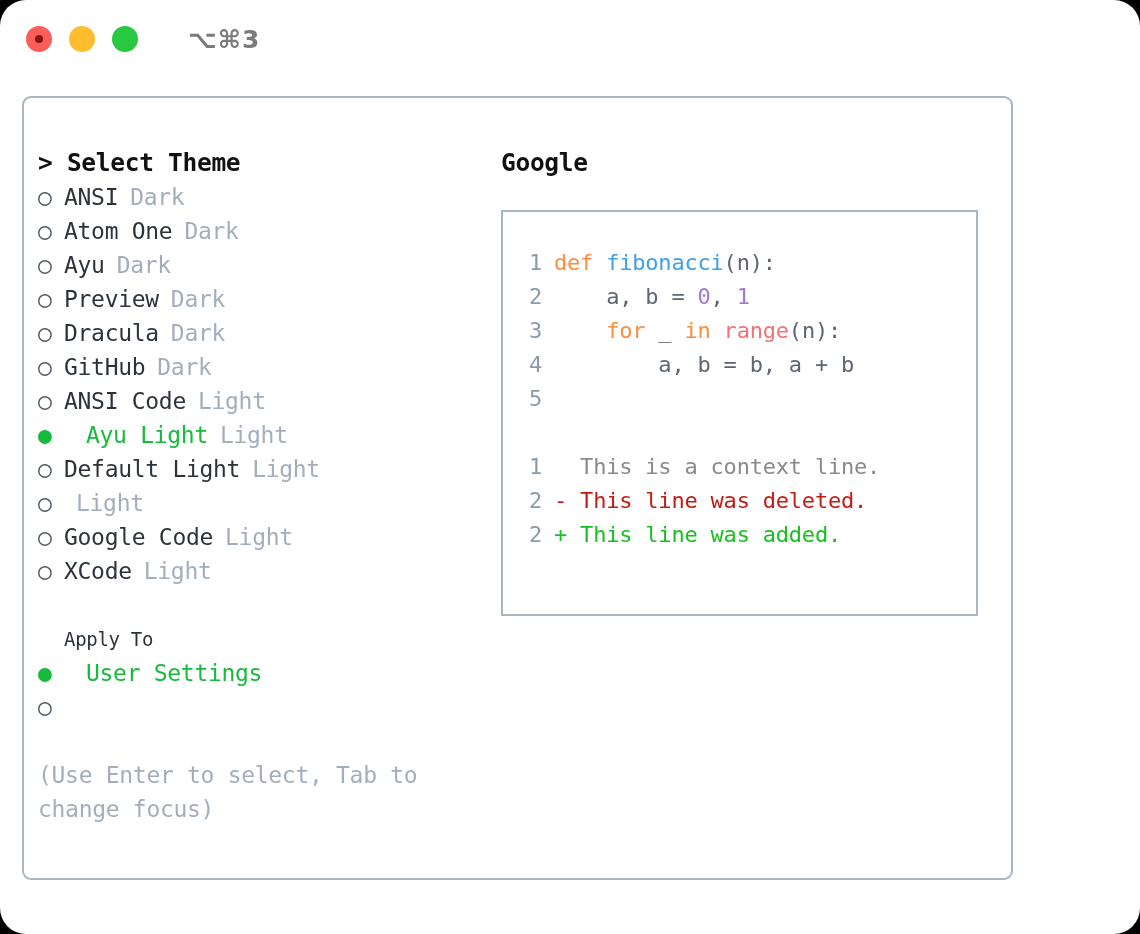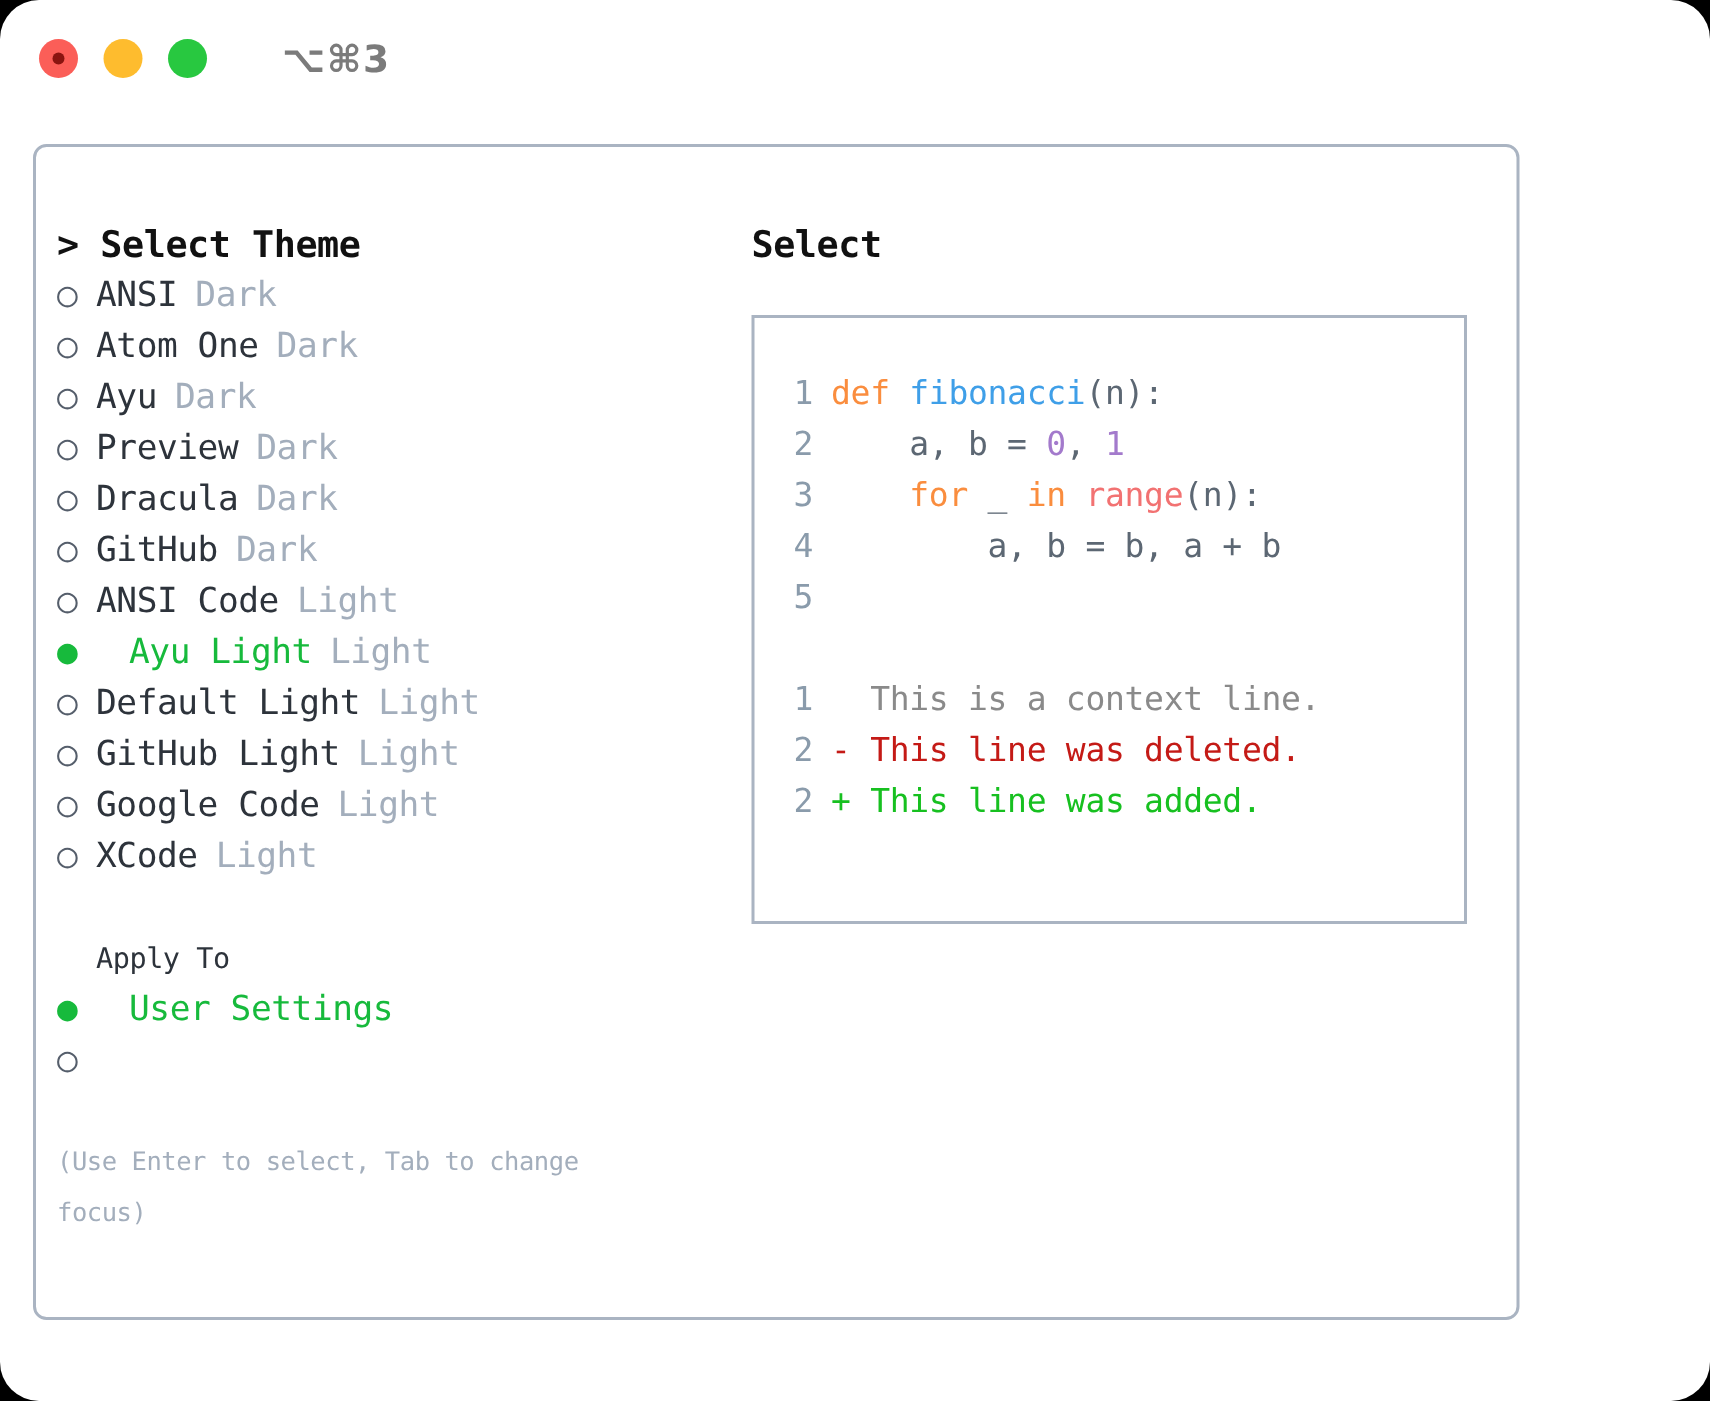--- a/index.html
+++ b/index.html
@@ -135,21 +135,21 @@
     color: #2d333b;
     line-height: 34px;
     padding-left: 26px;
     white-space: pre;
     letter-spacing: -0.3px;
   }
 
   .spacer-sm { height: 34px; }
 
   .hint {
-    font-size: 17px;
+    font-size: 23px;
     color: #a3aebc;
     line-height: 34px;
     width: 408px;
     letter-spacing: -0.3px;
   }
 
   
   .right-col {
     position: absolute;
     left: 477px;
@@ -231,40 +231,40 @@
         <div id="theme-list">
             <div class="opt-row"><span class="bullet">○</span><span class="opt-label">ANSI</span><span class="opt-tag">Dark</span></div>
             <div class="opt-row"><span class="bullet">○</span><span class="opt-label">Atom One</span><span class="opt-tag">Dark</span></div>
             <div class="opt-row"><span class="bullet">○</span><span class="opt-label">Ayu</span><span class="opt-tag">Dark</span></div>
             <div class="opt-row"><span class="bullet">○</span><span class="opt-label">Preview</span><span class="opt-tag">Dark</span></div>
             <div class="opt-row"><span class="bullet">○</span><span class="opt-label">Dracula</span><span class="opt-tag">Dark</span></div>
             <div class="opt-row"><span class="bullet">○</span><span class="opt-label">GitHub</span><span class="opt-tag">Dark</span></div>
             <div class="opt-row"><span class="bullet">○</span><span class="opt-label">ANSI Code</span><span class="opt-tag">Light</span></div>
             <div class="opt-row selected"><span class="bullet">●</span><span class="opt-label">Ayu Light</span><span class="opt-tag">Light</span></div>
             <div class="opt-row"><span class="bullet">○</span><span class="opt-label">Default Light</span><span class="opt-tag">Light</span></div>
-            <div class="opt-row"><span class="bullet">○</span><span class="opt-label">GitHub Light</span><span class="opt-tag">Light</span></div>
+            <div class="opt-row"><span class="bullet">○</span><span class="opt-tag">Light</span></div>
             <div class="opt-row"><span class="bullet">○</span><span class="opt-label">Google Code</span><span class="opt-tag">Light</span></div>
             <div class="opt-row"><span class="bullet">○</span><span class="opt-label">XCode</span><span class="opt-tag">Light</span></div>
           </div>
 
         <div class="spacer-sm"></div>
 
         <div class="applyto-title">Apply To</div>
         <div id="apply-list">
             <div class="opt-row selected"><span class="bullet">●</span><span class="opt-label">User Settings</span></div>
             <div class="opt-row"><span class="bullet">○</span></div>
           </div>
 
         <div class="spacer-sm"></div>
 
         <div class="hint">(Use Enter to select, Tab to change focus)</div>
       </div>
 
       <div class="right-col">
-        <div class="preview-title">Select</div>
+        <div class="preview-title">Google</div>
         <div class="preview-box">
           <div class="code-area">
             <div id="code-lines">
                 <div class="code-line"><span class="lineno">1</span><span class="code-text"><span class="tok-kw">def</span><span class="tok-plain"> </span><span class="tok-fn">fibonacci</span><span class="tok-punct">(n):</span></span></div>
                 <div class="code-line"><span class="lineno">2</span><span class="code-text"><span class="tok-plain">    a, b = </span><span class="tok-num">0</span><span class="tok-plain">, </span><span class="tok-num">1</span></span></div>
                 <div class="code-line"><span class="lineno">3</span><span class="code-text"><span class="tok-plain">    </span><span class="tok-kw">for</span><span class="tok-plain"> _ </span><span class="tok-kw">in</span><span class="tok-plain"> </span><span class="tok-call">range</span><span class="tok-punct">(n):</span></span></div>
                 <div class="code-line"><span class="lineno">4</span><span class="code-text"><span class="tok-plain">        a, b = b, a + b</span></span></div>
                 <div class="code-line"><span class="lineno">5</span></div>
               </div>
             <div class="diff-gap"></div>

